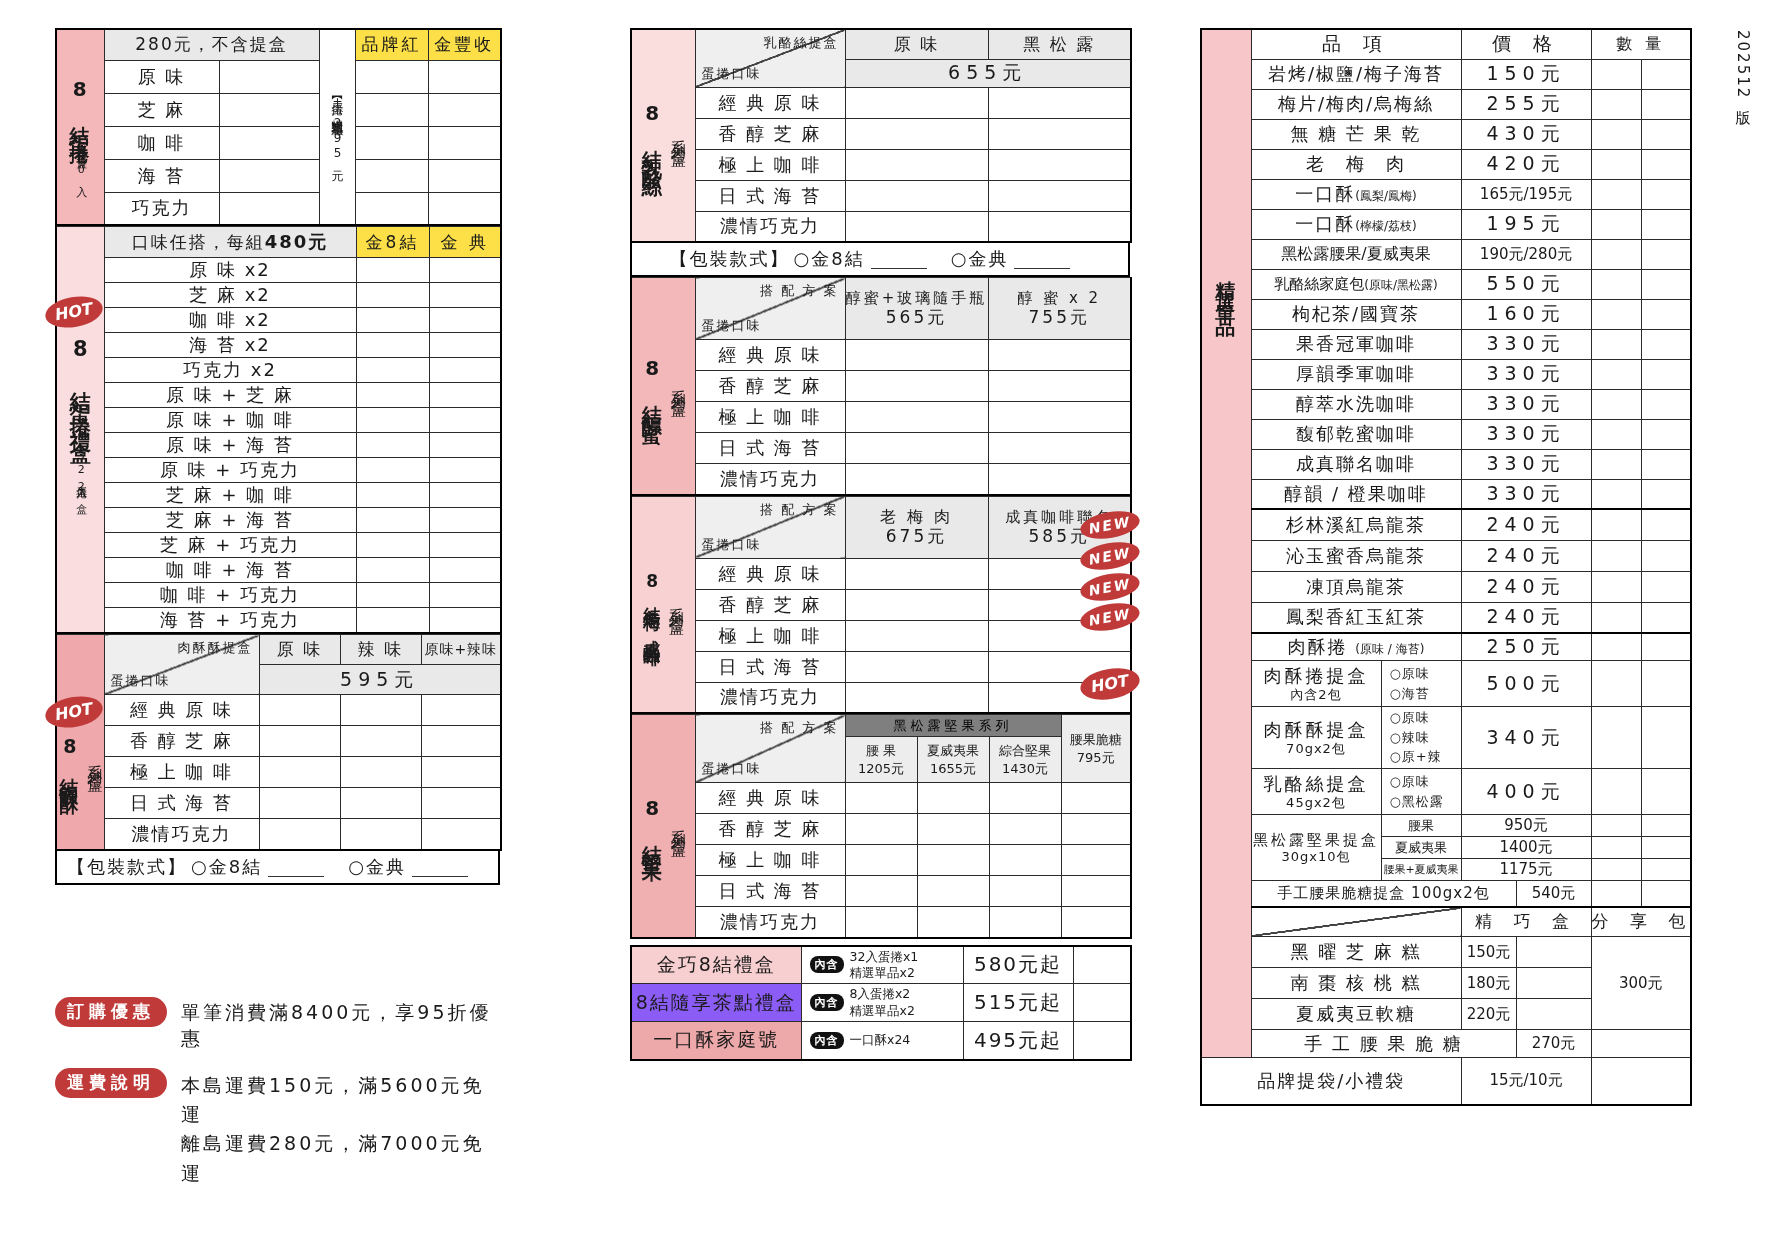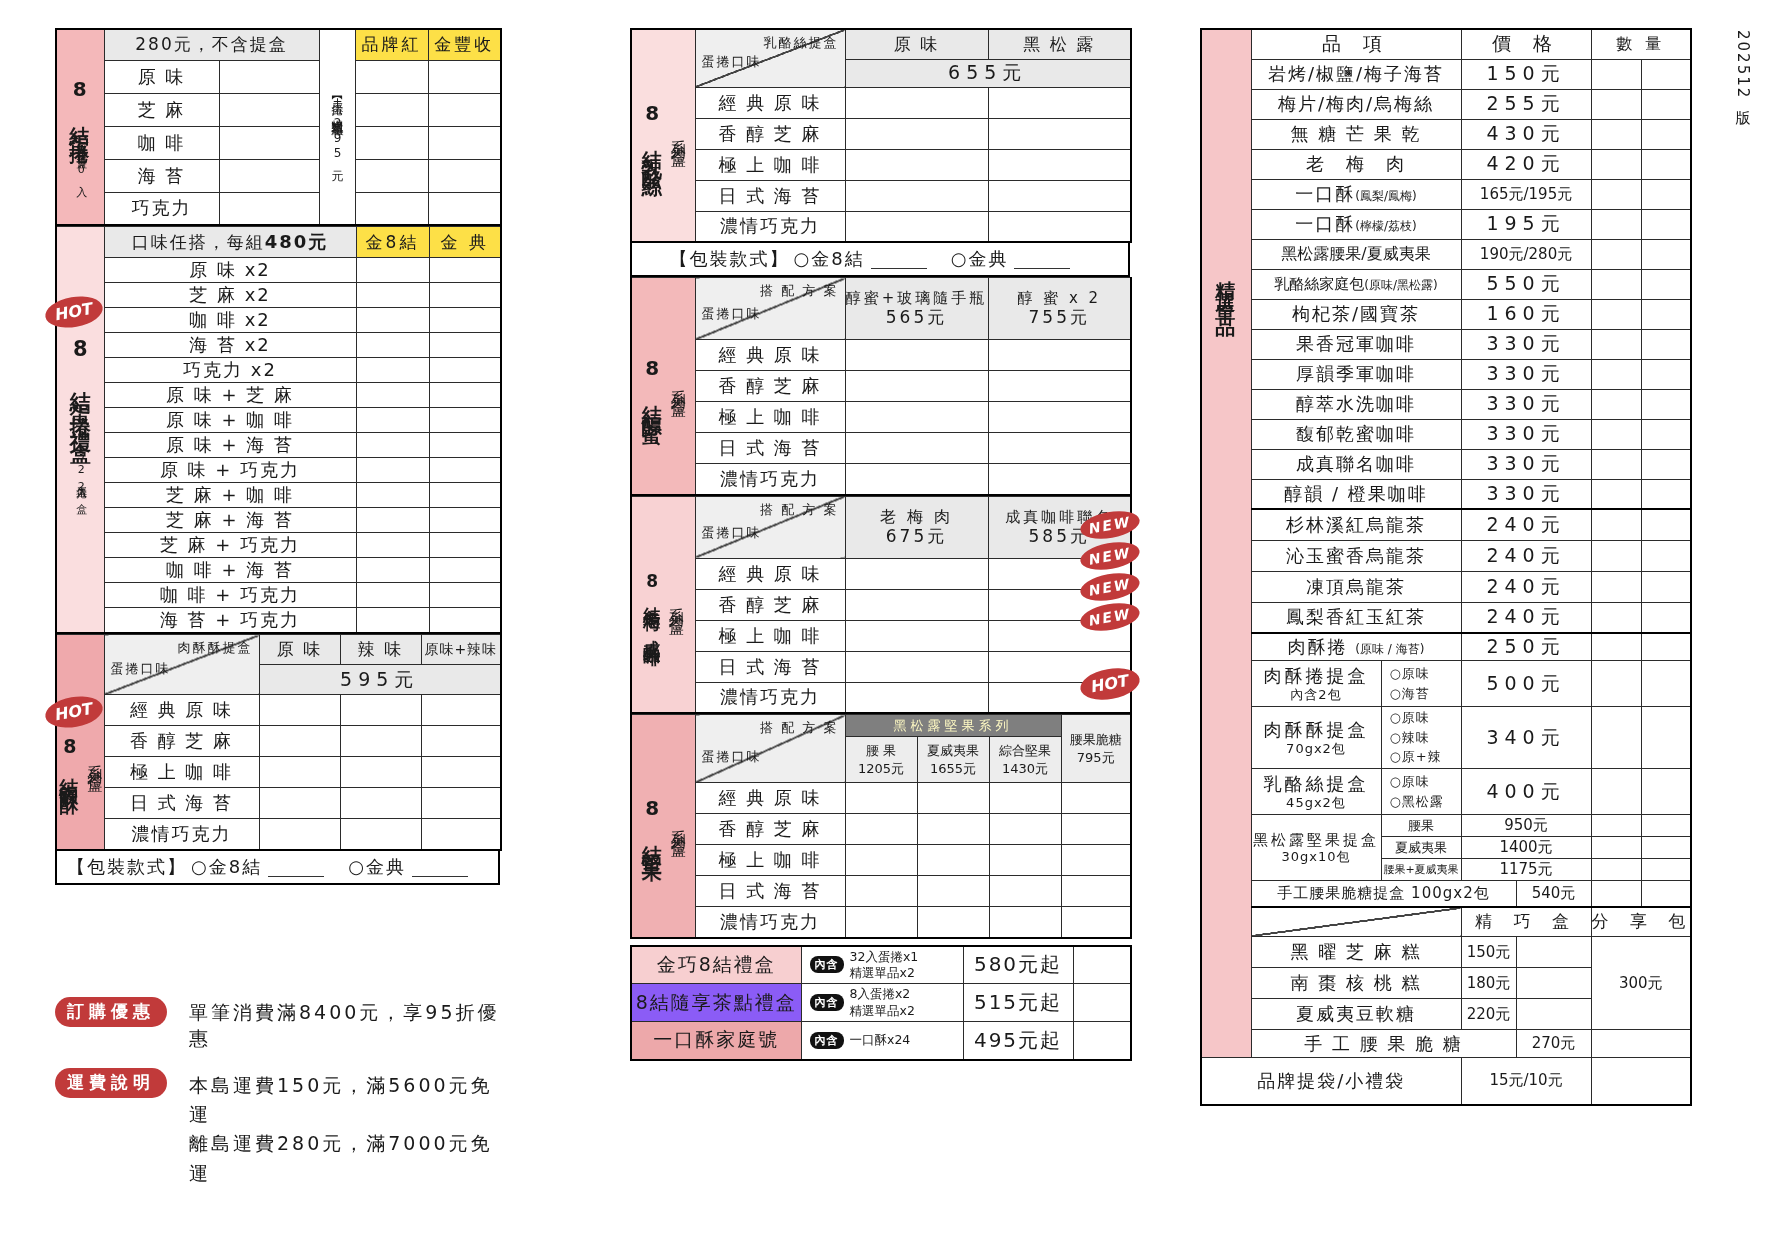--- a/index.html
+++ b/index.html
@@ -10,21 +10,21 @@
 .colR{position:absolute;left:1200px;top:28px;width:490px}
 table{border-collapse:collapse;table-layout:fixed;width:100%;border:2px solid #000}
 td{border:1px solid #2b2b2b;text-align:center;vertical-align:middle;padding:0;overflow:visible}
 tr.rh22>td{height:22px}tr.rh26>td{height:26px}tr.rh28>td{height:28px}tr.rh30>td{height:30px}
 tr.rh31>td{height:31px}tr.rh32>td{height:20px}tr.rh33>td{height:33px}tr.rh34>td{height:47px}
 tr.rh38>td{height:38px}tr.rh46>td{height:46px}tr.rh62>td{height:62px}
 tr.sep>td{border-top:2px solid #000}
 .gh{background:#e9e9e9;font-size:17px;letter-spacing:2px}
 .gh b{font-size:18px}
 .gh2{background:#fde047;font-size:17px;letter-spacing:3px}
-.band{background:#7f7f7f;color:#fef9c3;font-size:13px;letter-spacing:4px}
+.band{background:#7f7f7f;color:#000000;font-size:13px;letter-spacing:4px}
 .sub2{background:#ededed;font-size:13px;line-height:1.35}
 .nm{font-size:18px;letter-spacing:2px;white-space:nowrap}
 .nm .note{font-size:12px;letter-spacing:0}
 .sm{font-size:13px}
 .psp{font-size:19px;letter-spacing:6px;white-space:nowrap}
 .pt{font-size:15px;letter-spacing:0;white-space:nowrap}
 .qc{background:#fff}
 .strip{padding:0}
 .pA{background:#f4b8ba}.pB{background:#fadedf}.pC{background:#efa9ac}
 .pM1{background:#fadede}.pM2{background:#f3b9ba}.pM3{background:#f8d2d3}.pM4{background:#f0b0b2}
@@ -35,30 +35,30 @@
 .vtxt{writing-mode:vertical-rl;text-orientation:upright}
 .vmain{font-size:20px;font-weight:bold;letter-spacing:9px}
 .vsub{font-size:15px;letter-spacing:4px}
 .vtiny{font-size:11px;letter-spacing:1px}
 .pB .vwrap{justify-content:flex-start;padding-top:70px}
 .pR .vwrap{justify-content:flex-start;padding-top:235px}
 .vnote{padding:2px 0}
 .vnote .vtxt{font-size:12px;letter-spacing:1px;margin:0 auto}
 .diag{position:relative;background:#efefef;background-image:linear-gradient(to bottom right,transparent calc(50% - 1px),#444 calc(50% - 1px),#444 calc(50% + 1px),transparent calc(50% + 1px))}
 .diag .dt{position:absolute;top:4px;right:6px;font-size:13px;letter-spacing:2px}
-.diag .db{position:absolute;bottom:16px;left:6px;font-size:13px;letter-spacing:2px}
+.diag .db{position:absolute;bottom:4px;left:6px;font-size:13px;letter-spacing:2px}
 .diag.white{background-color:#fff}
 .hotbadge{display:block;width:58px;height:30px;background:#c13a3a;color:#fff;border-radius:50%;font-style:italic;font-weight:bold;font-size:16px;line-height:30px;text-align:center;transform:rotate(-10deg);position:relative;left:-6px;flex:0 0 auto}
 .rel{position:relative}
 .gbadge{position:absolute;left:-172px;top:50%;margin-top:-13px;width:60px;height:26px;background:#c13a3a;color:#fff;border-radius:50%;font-style:italic;font-weight:bold;font-size:14px;line-height:26px;text-align:center;transform:rotate(-10deg)}
 .gbadge.hot2{margin-top:-15px;height:30px;line-height:30px;font-size:16px}
 .pkgrow{display:flex;align-items:center;justify-content:center;border:2px solid #000;border-top:none;height:34px;background:#fff;font-size:18px;letter-spacing:2px;gap:4px}
 .uline{display:inline-block;width:56px;border-bottom:1.5px solid #333;height:20px;margin:0 20px 0 2px}
 .notes{margin-top:112px;display:flex;flex-direction:column;gap:16px}
-.nrow{display:flex;gap:22px;align-items:flex-start}
+.nrow{display:flex;gap:14px;align-items:flex-start}
 .rbadge{background:#c13a3a;color:#fff;font-weight:bold;font-size:17px;padding:3px 12px 4px;border-radius:16px;letter-spacing:5px;white-space:nowrap;flex:0 0 auto}
 .ntext{font-size:19px;letter-spacing:3px;padding-top:3px}
 .ntext2{font-size:19px;letter-spacing:3px;padding-top:3px;line-height:1.55}
 .twoL .l1{font-size:18px;letter-spacing:3px;line-height:1.2}
 .twoL .l2{font-size:13px;letter-spacing:1px;line-height:1.2}
 .opts{font-size:13px;letter-spacing:1px;line-height:1.5;text-align:left;padding-left:8px}
 .hdrw{font-size:19px;letter-spacing:8px;white-space:nowrap}
 .giftname{font-size:19px;letter-spacing:2px}
 .giftprice{font-size:20px;letter-spacing:2px}
 .gcontent{display:flex;align-items:center;justify-content:flex-start;gap:6px;padding-left:8px;height:100%}

